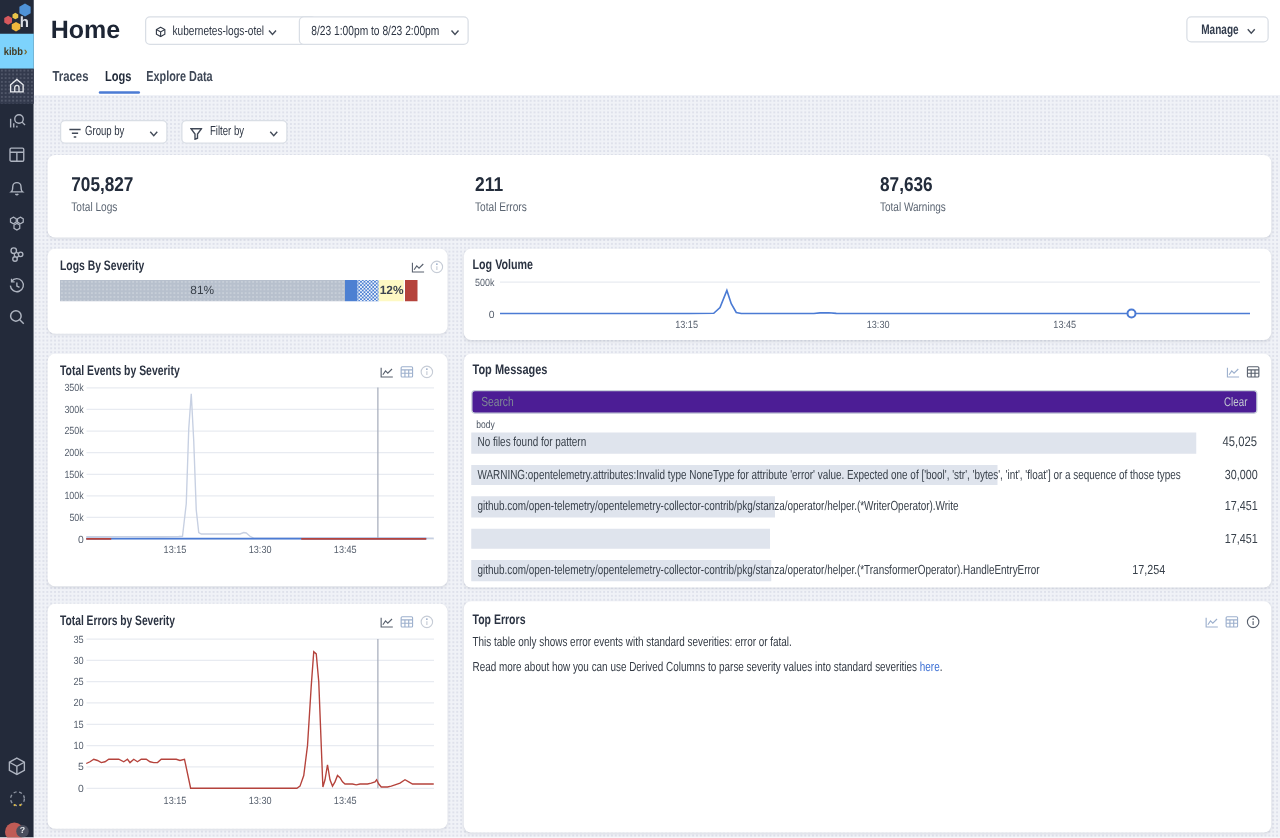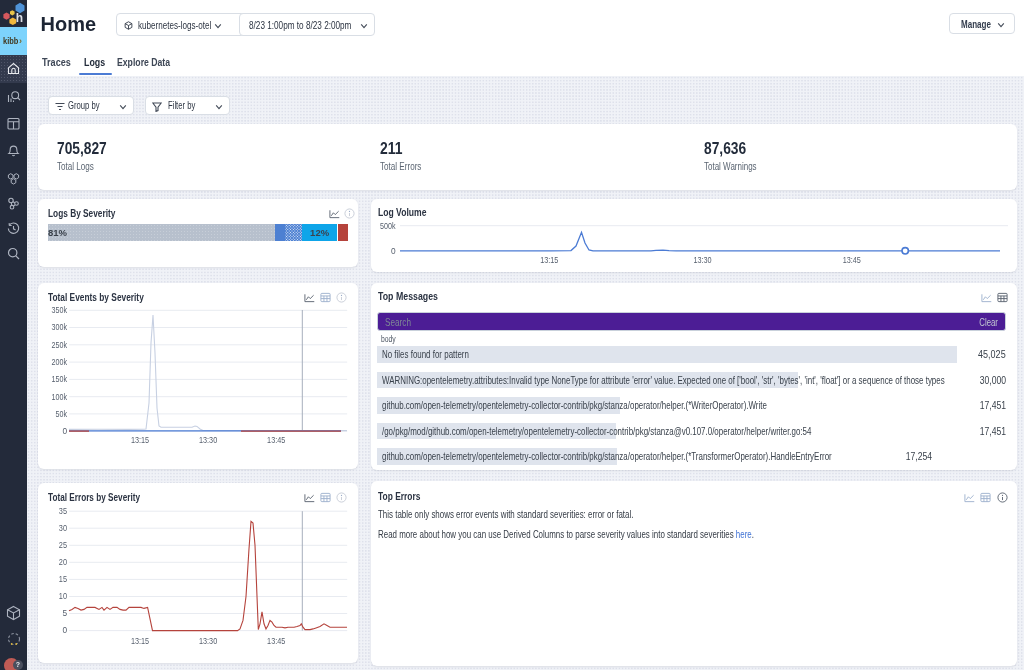--- a/index.html
+++ b/index.html
@@ -156,25 +156,25 @@
       <path d="M1 2.5 V10.5 H11.2"></path>
       <path d="M2.5 8.5 L4.8 5.2 L6.8 7.2 L10.5 3.5"></path>
     </svg>
   <svg class="abs icg" style="left:344px; top:208px;" width="11" height="11" viewBox="0 0 12 12" fill="none" stroke="#c6ccd6" stroke-width="1">
       <circle cx="6" cy="6" r="5"></circle>
       <circle cx="6" cy="3.6" r=".7" fill="#8fa3c3" stroke="none"></circle>
       <path d="M6 5.4 V8.8"></path>
     </svg>
   <div class="abs" style="left:48px; top:224px; width:300px; height:17px; display:flex;">
     <div style="width:227.6px; background-color:#b7c0cd; background-image:radial-gradient(circle, rgba(255,255,255,.22) .6px, transparent .8px); background-size:3px 3px; position:relative;">
-        <span style="position:absolute; left:0; right:0; text-align:left; font-size:9.5px; font-weight:bold; color:#39404a; line-height:17px;">81%</span>
+        <span style="position:absolute; left:0; right:0; text-align:center; font-size:9.5px; font-weight:normal; color:#39404a; line-height:17px;">81%</span>
       </div>
     <div style="width:10px; background:#4d80d2;"></div>
     <div style="width:17.7px; background-color:#4d80d2; background-image:radial-gradient(circle, rgba(255,255,255,.9) .65px, transparent .85px), radial-gradient(circle, rgba(255,255,255,.9) .65px, transparent .85px); background-size:2.8px 2.8px, 2.8px 2.8px; background-position:0 0, 1.4px 1.4px;"></div>
-    <div style="width:35px; background:#0ea5e9; position:relative;">
+    <div style="width:20px; background:#fef9c3; position:relative;">
         <span style="position:absolute; left:0; right:0; text-align:center; font-size:9.5px; font-weight:bold; color:#3b4350; line-height:17px;">12%</span>
       </div>
     <div style="width:1px; background:#fff;"></div>
     <div style="width:10px; background:#b5433c;"></div>
   </div>
 
   <div class="card" style="left:371px; top:199px; width:646px; height:73px;"></div>
   <div class="ctitle" style="left:378px; top:206px;"><span class="sx" style="transform:scaleX(.78);">Log Volume</span></div>
   <svg class="abs" style="left:371px; top:199px;" width="646" height="73" viewBox="0 0 646 73">
     <line x1="29" y1="26.7" x2="637" y2="26.7" stroke="#e8ebf1" stroke-width="1"></line>
@@ -251,21 +251,20 @@
   <div class="abs" style="left:377px; top:346.4px; width:580px; height:16.5px; background:#dfe4ed;"></div>
   <div class="abs" style="left:382px; top:346.4px; font-size:10.5px; color:#39414b; line-height:16.5px; white-space:nowrap;"><span class="sx" style="transform:scaleX(.756);">No files found for pattern</span></div>
   <div class="abs" style="left:900px; top:346.4px; width:106px; text-align:right; font-size:11px; color:#39414b; line-height:16.5px; white-space:nowrap;"><span class="sxr" style="transform:scaleX(.82);">45,025</span></div>
   <div class="abs" style="left:377px; top:371.8px; width:420.8px; height:16.5px; background:#dfe4ed;"></div>
   <div class="abs" style="left:382px; top:371.8px; font-size:10.5px; color:#39414b; line-height:16.5px; white-space:nowrap;"><span class="sx" style="transform:scaleX(.756);">WARNING:opentelemetry.attributes:Invalid type NoneType for attribute 'error' value. Expected one of ['bool', 'str', 'bytes', 'int', 'float'] or a sequence of those types</span></div>
   <div class="abs" style="left:900px; top:371.8px; width:106px; text-align:right; font-size:10.5px; color:#39414b; line-height:16.5px;"><span class="sxr" style="transform:scaleX(.82);">30,000</span></div>
   <div class="abs" style="left:377px; top:397.2px; width:242.5px; height:16.5px; background:#dfe4ed;"></div>
   <div class="abs" style="left:382px; top:397.2px; font-size:10.5px; color:#39414b; line-height:16.5px; white-space:nowrap;"><span class="sx" style="transform:scaleX(.756);">github.com/open-telemetry/opentelemetry-collector-contrib/pkg/stanza/operator/helper.(*WriterOperator).Write</span></div>
   <div class="abs" style="left:900px; top:397.2px; width:106px; text-align:right; font-size:10.5px; color:#39414b; line-height:16.5px;"><span class="sxr" style="transform:scaleX(.82);">17,451</span></div>
   <div class="abs" style="left:377px; top:422.6px; width:239.4px; height:16.5px; background:#dfe4ed;"></div>
-  <div class="abs" style="left:382px; top:422.6px; font-size:10.5px; color:#39414b; line-height:16.5px; white-space:nowrap;"><span class="sx" style="transform:scaleX(.756);">/go/pkg/mod/github.com/open-telemetry/opentelemetry-collector-contrib/pkg/stanza@v0.107.0/operator/helper/writer.go:54</span></div>
   <div class="abs" style="left:900px; top:422.6px; width:106px; text-align:right; font-size:10.5px; color:#39414b; line-height:16.5px;"><span class="sxr" style="transform:scaleX(.82);">17,451</span></div>
   <div class="abs" style="left:377px; top:448px; width:240px; height:16.5px; background:#dfe4ed;"></div>
   <div class="abs" style="left:382px; top:448px; font-size:10.5px; color:#39414b; line-height:16.5px; white-space:nowrap;"><span class="sx" style="transform:scaleX(.756);">github.com/open-telemetry/opentelemetry-collector-contrib/pkg/stanza/operator/helper.(*TransformerOperator).HandleEntryError</span></div>
   <div class="abs" style="left:900px; top:448px; width:106px; text-align:left; font-size:10.5px; color:#39414b; line-height:16.5px;"><span class="sxr" style="transform:scaleX(.82);">17,254</span></div>
 
   <div class="card" style="left:38px; top:483px; width:320px; height:180px;"></div>
   <div class="ctitle" style="left:48px; top:491px;"><span class="sx" style="transform:scaleX(.746);">Total Errors by Severity</span></div>
   <svg class="abs icg" style="left:304px; top:492px;" width="11" height="11" viewBox="0 0 12 12" fill="none" stroke="#59616e" stroke-width="1">
       <path d="M1 2.5 V10.5 H11.2"></path>
       <path d="M2.5 8.5 L4.8 5.2 L6.8 7.2 L10.5 3.5"></path>

